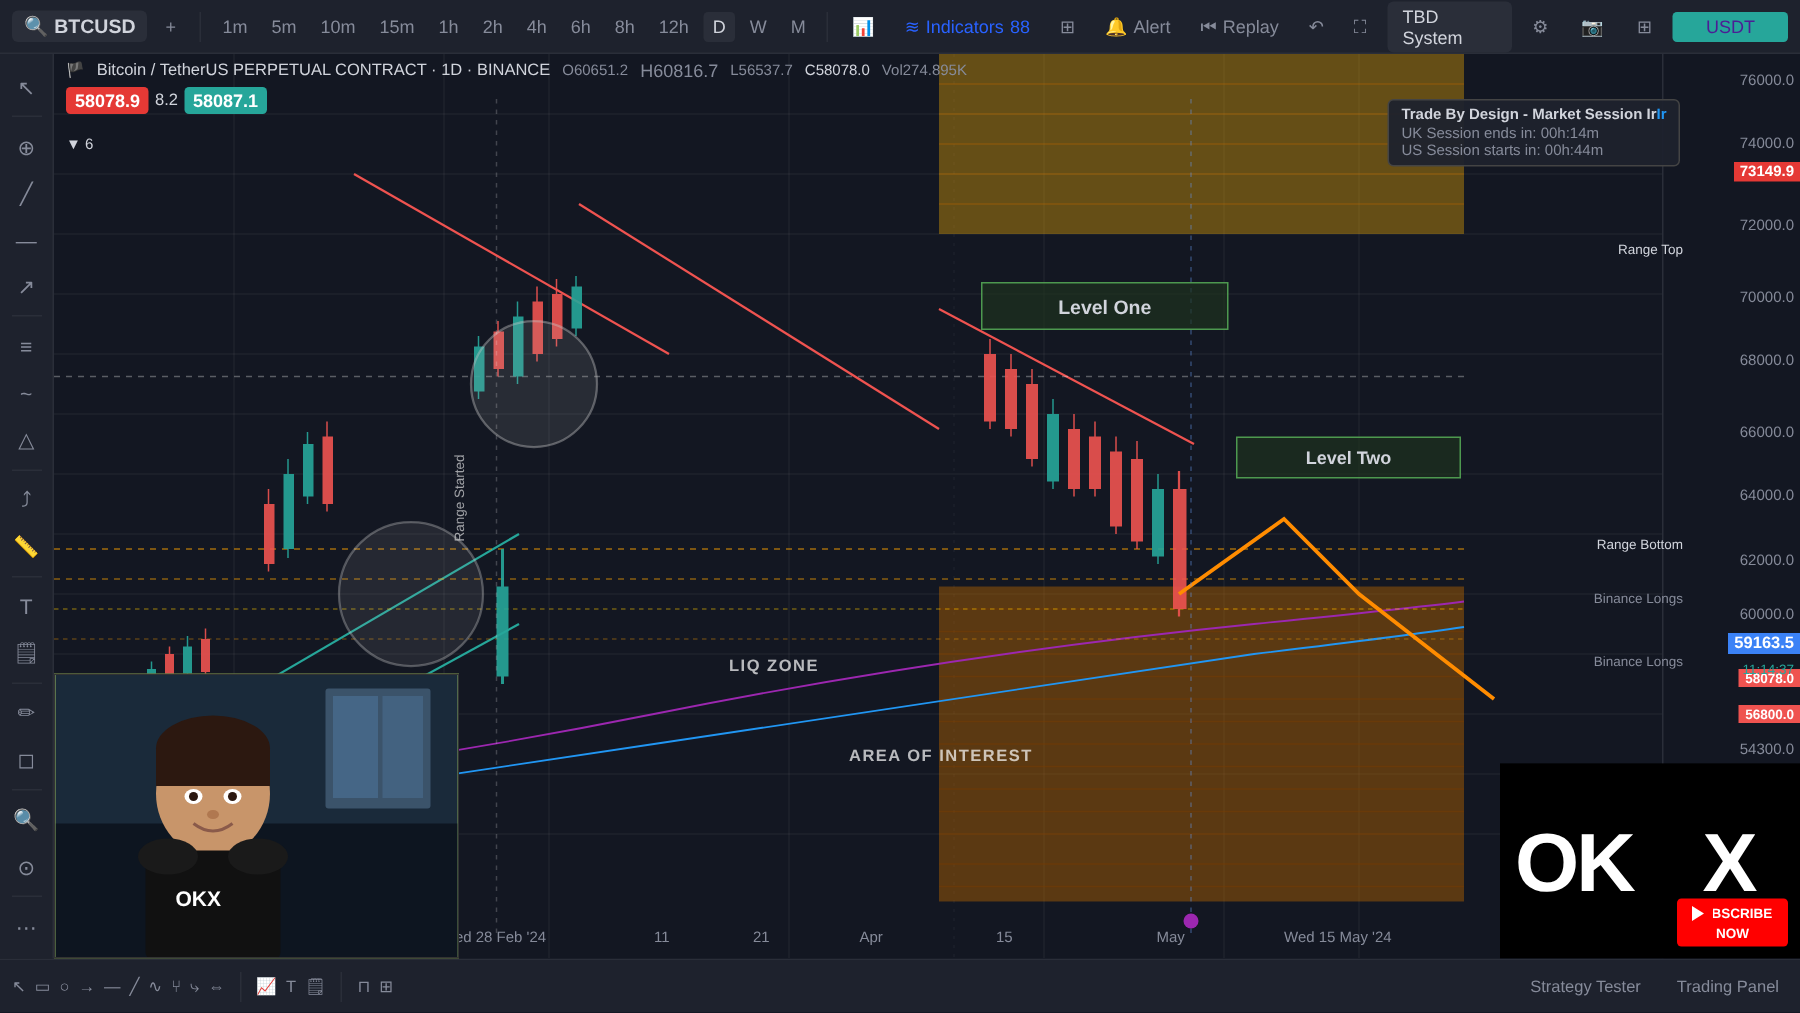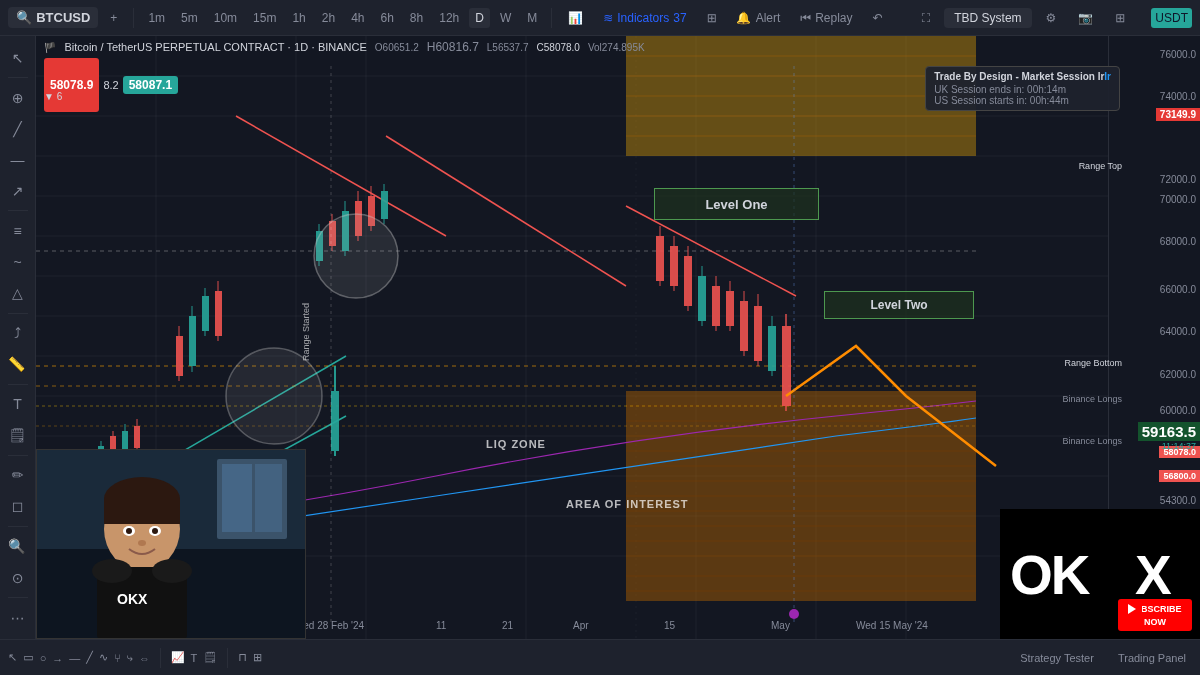--- a/index.html
+++ b/index.html
@@ -218,21 +218,21 @@
   <button class="timeframe-btn active">D</button>
   <button class="timeframe-btn">W</button>
   <button class="timeframe-btn">M</button>
   <div class="toolbar-sep"></div>
   <button class="toolbar-btn">
     <span>📊</span>
   </button>
   <button class="toolbar-btn highlight">
     <span>≋</span>
     <span>Indicators</span>
-    <span>37</span>
+    <span>88</span>
   </button>
   <button class="toolbar-btn">
     <span>⊞</span>
   </button>
   <button class="toolbar-btn">
     <span>🔔</span>
     <span>Alert</span>
   </button>
   <button class="toolbar-btn">
     <span>⏮</span>
@@ -242,21 +242,21 @@
     <span>↶</span>
   </button>
   <div class="toolbar-right">
     <button class="toolbar-btn">⛶</button>
     <div class="tbd-badge">
       <span>TBD System</span>
     </div>
     <button class="toolbar-btn">⚙</button>
     <button class="toolbar-btn">📷</button>
     <button class="toolbar-btn">⊞</button>
-    <div style="background:#26a69a; color:#0f172a; padding:3px 4px; border-radius:3px; font-size:12px;margin-left:12px;">
+    <div style="background:#26a69a; color:#4c1d95; padding:3px 22px; border-radius:3px; font-size:12px;">
       <span>USDT</span>
     </div>
   </div>
 </div>
 
 <div class="main-layout">
 
   <div class="left-tools">
     <div class="tool-btn">↖</div>
     <div class="tool-sep"></div>
@@ -448,21 +448,21 @@
       <span style="font-size:10px;">🏴</span>
       <span style="color:#d1d4dc;font-weight:500;font-size:11px;">Bitcoin / TetherUS PERPETUAL CONTRACT · 1D · BINANCE</span>
       <span style="color:#868b9a;font-size:10px;">O60651.2</span>
       <span style="color:#868b9a;font-size:12px;">H60816.7</span>
       <span style="color:#868b9a;font-size:10px;">L56537.7</span>
       <span style="color:#d1d4dc;font-size:10px;">C58078.0</span>
       <span style="color:#868b9a;font-size:10px;">Vol274.895K</span>
     </div>
 
     <div style="position:absolute;top:22px;left:8px;display:flex;align-items:center;gap:4px;z-index:10;">
-      <div style="background:#e53935;color:white;padding:20px 6px;border-radius:3px;font-size:12px;font-weight:bold;">
+      <div style="background:#e53935;color:white;padding:2px 6px;border-radius:3px;font-size:12px;font-weight:bold;">
         <span>58078.9</span>
       </div>
       <div style="color:#d1d4dc;font-size:11px;text-align:right;">
         <span>8.2</span>
       </div>
       <div style="background:#26a69a;color:white;padding:2px 6px;border-radius:3px;font-size:12px;font-weight:bold;">
         <span>58087.1</span>
       </div>
     </div>
 
@@ -529,28 +529,28 @@
     </div>
 
     <div style="position:absolute;bottom:35px;right:80px;width:18px;height:18px;border:1px solid #444;border-radius:50%;display:flex;align-items:center;justify-content:center;font-size:12px;color:#868b9a;z-index:10;">+</div>
 
     <div class="price-scale" style="position:absolute;right:0;top:0;bottom:0;width:92px;background:#131722;border-left:1px solid #2a2e39;">
       <span class="price-label" style="top:3%;">76000.0</span>
       <span class="price-label" style="top:10%;margin-left:20px;">74000.0</span>
       <div style="position:absolute;top:12%;right:0;background:#e53935;padding:1px 4px;font-size:10px;color:white;font-weight:bold;">
         <span>73149.9</span>
       </div>
-      <span class="price-label" style="top:19%;margin-top:28px;">72000.0</span>
+      <span class="price-label" style="top:19%;">72000.0</span>
       <span class="price-label" style="top:27%;">70000.0</span>
       <span class="price-label" style="top:34%;">68000.0</span>
       <span class="price-label" style="top:42%;">66000.0</span>
       <span class="price-label" style="top:49%;">64000.0</span>
       <span class="price-label" style="top:56%;">62000.0</span>
       <span class="price-label" style="top:62%;">60000.0</span>
-      <div style="position:absolute;top:64%;right:0;background:#14532d;padding:1px 4px;font-size:15px;color:white;font-weight:bold;">
+      <div style="position:absolute;top:64%;right:0;background:#3b82f6;padding:1px 4px;font-size:11px;color:white;font-weight:bold;">
         <span>59163.5</span>
       </div>
       <div style="position:absolute;top:68%;right:0;background:#ef5350;padding:1px 4px;font-size:9px;color:white;font-weight:bold;">
         <span>58078.0</span>
       </div>
       <span style="position:absolute;top:68%;right:4px;font-size:9px;color:#26a69a;transform:translateY(-50%);margin-left:47px;">11:14:37</span>
       <div style="position:absolute;top:72%;right:0;background:#ef5350;padding:1px 4px;font-size:9px;color:white;font-weight:bold;">
         <span>56800.0</span>
       </div>
       <span class="price-label" style="top:77%;">54300.0</span>

